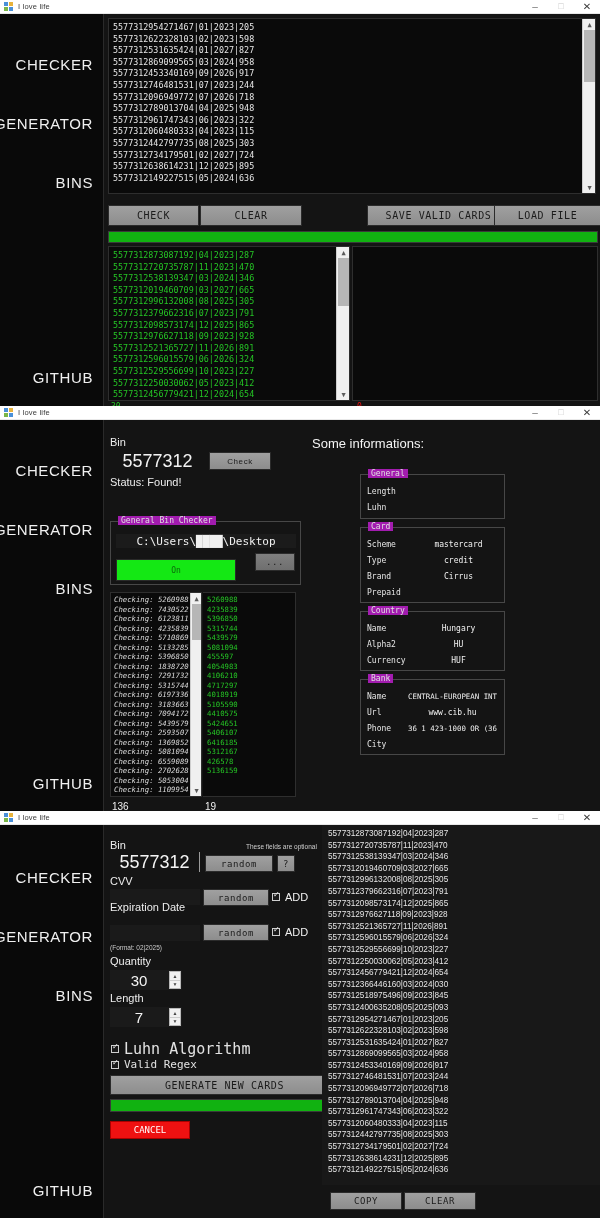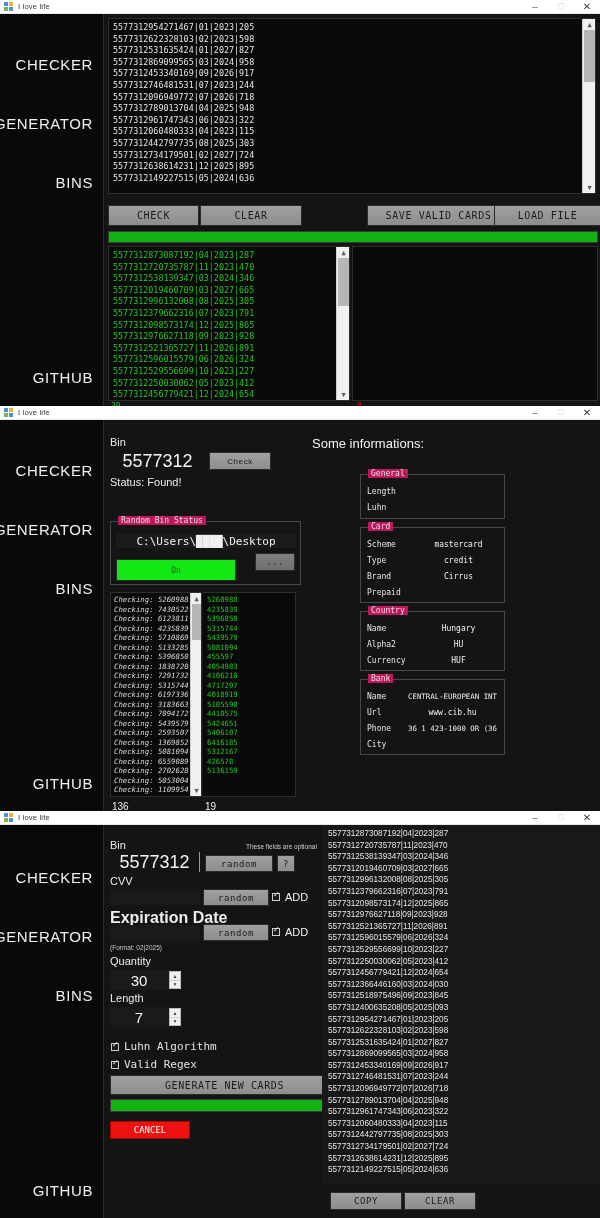--- a/index.html
+++ b/index.html
@@ -77,21 +77,21 @@
 
   .bar-green { background:#11b211; border:1px solid #3a3a3a; }
   .bar-on { background:#14e814; border:1px solid #2a2a2a; color:#0b6b0b; display:flex; align-items:center; justify-content:center; font-family:"DejaVu Sans Mono", monospace; font-size:8px; }
 
   .lbl { color:#ededed; }
   .lbl-mono { color:#e2e2e2; font-family:"DejaVu Sans Mono", monospace; }
 
   
   .group { position:absolute; border:1px solid #474747; }
   .group > .glabel {
-    position:absolute; top:-6px; left:7px; padding:0 3px; background:#be185d;
+    position:absolute; top:-6px; left:7px; padding:0 3px; background:#a21caf;
     color:#e0e0e0; font-family:"DejaVu Sans Mono", monospace; font-size:8px;
   }
   .row { position:absolute; display:flex; align-items:center; }
   .row .k { color:#e6e6e6; font-family:"DejaVu Sans Mono", monospace; font-size:8px; width:52px; }
   .row .v {
     background:#141414; border:none; height:14px; flex:1;
     color:#f0f0f0; font-family:"DejaVu Sans Mono", monospace; font-size:8px;
     display:flex; align-items:center; justify-content:center; overflow:hidden; white-space:nowrap;
   }
 
@@ -223,21 +223,21 @@
   </div>
 
   <div class="content">
 
     <div class="lbl" style="position:absolute; left:6px; top:16px; font-size:11px;">Bin</div>
     <div style="position:absolute; left:6px; top:30px; width:95px; height:22px; background:#141414; color:#f2f2f2; font-size:18px; display:flex; align-items:center; justify-content:center;">5577312</div>
     <div class="btn" style="position:absolute; left:105px; top:32px; width:62px; height:18px; font-size:8px; font-family:'Liberation Sans',sans-serif;">Check</div>
     <div class="lbl" style="position:absolute; left:6px; top:56px; font-size:11px;">Status: Found!</div>
 
     <div class="group" style="left:6px; top:101px; width:191px; height:64px;">
-      <span class="glabel">Random Bin Status</span>
+      <span class="glabel">General Bin Checker</span>
       <div style="position:absolute; left:5px; top:12px; width:180px; height:14px; background:#1b1b1b; color:#f0f0f0; font-family:'DejaVu Sans Mono',monospace; font-size:11px; display:flex; align-items:center; justify-content:center;">C:\Users\████\Desktop</div>
       <div class="btn dark" style="position:absolute; right:5px; top:31px; width:40px; height:18px; font-size:9px;">...</div>
       <div class="bar-on" style="position:absolute; left:5px; top:37px; width:120px; height:22px;">On</div>
     </div>
 
     <div class="txtbox" style="position:absolute; left:6px; top:172px; width:92px; height:205px;">
       <div class="mono" style="color:#d8d8d8; font-size:7.3px; line-height:9.5px; white-space:pre; padding:2px 0 0 3px;font-style:italic;">Checking: 5260988
 Checking: 7430522
 Checking: 6123811
 Checking: 4235839
@@ -400,21 +400,21 @@
     <div class="btn" style="position:absolute; left:173px; top:30px; width:18px; height:17px; font-size:9px;">?</div>
 
     <div class="lbl" style="position:absolute; left:6px; top:50px; font-size:11px;">CVV</div>
     <div style="position:absolute; left:6px; top:64px; width:90px; height:16px; background:#1a1a1a;"></div>
     <div class="btn" style="position:absolute; left:99px; top:64px; width:66px; height:17px; font-size:9px;">random</div>
     <div class="chk" style="position:absolute; left:168px; top:66px;">
       <span class="box"></span>
       <span style="color:#f0f0f0; font-size:11px;">ADD</span>
     </div>
 
-    <div class="lbl" style="position:absolute; left:6px; top:84px; font-size:16px;font-weight:bold;">Expiration Date</div>
+    <div class="lbl" style="position:absolute; left:6px; top:76px; font-size:11px;">Expiration Date</div>
     <div style="position:absolute; left:6px; top:100px; width:90px; height:16px; background:#1a1a1a;"></div>
     <div class="btn" style="position:absolute; left:99px; top:99px; width:66px; height:17px; font-size:9px;">random</div>
     <div class="chk" style="position:absolute; left:168px; top:101px;">
       <span class="box"></span>
       <span style="color:#f0f0f0; font-size:11px;">ADD</span>
     </div>
     <div style="position:absolute; left:6px; top:119px; font-size:6.5px; color:#c9c9c9;">(Format: 02|2025)</div>
 
     <div class="lbl" style="position:absolute; left:6px; top:130px; font-size:11px;">Quantity</div>
     <div style="position:absolute; left:6px; top:145px; width:72px; height:20px; background:#1a1a1a;">
@@ -429,21 +429,21 @@
     <div style="position:absolute; left:6px; top:182px; width:72px; height:20px; background:#1a1a1a;">
       <div style="position:absolute; left:0; right:14px; top:0; bottom:0; display:flex; align-items:center; justify-content:center; color:#f4f4f4; font-size:15px;">7</div>
       <div class="spin">
         <div>▲</div>
         <div>▼</div>
       </div>
     </div>
 
     <div class="chk" style="position:absolute; left:7px; top:215px;">
       <span class="box"></span>
-      <span class="lbl-mono" style="font-size:11px;">Luhn Algorithm</span>
+      <span class="lbl-mono" style="font-size:15px;">Luhn Algorithm</span>
     </div>
     <div class="chk" style="position:absolute; left:7px; top:233px;">
       <span class="box"></span>
       <span class="lbl-mono" style="font-size:11px;">Valid Regex</span>
     </div>
 
     <div class="btn" style="position:absolute; left:6px; top:250px; width:229px; height:20px; font-size:10px;">GENERATE NEW CARDS</div>
 
     <div class="bar-green" style="position:absolute; left:6px; top:274px; width:229px; height:13px;"></div>
 

